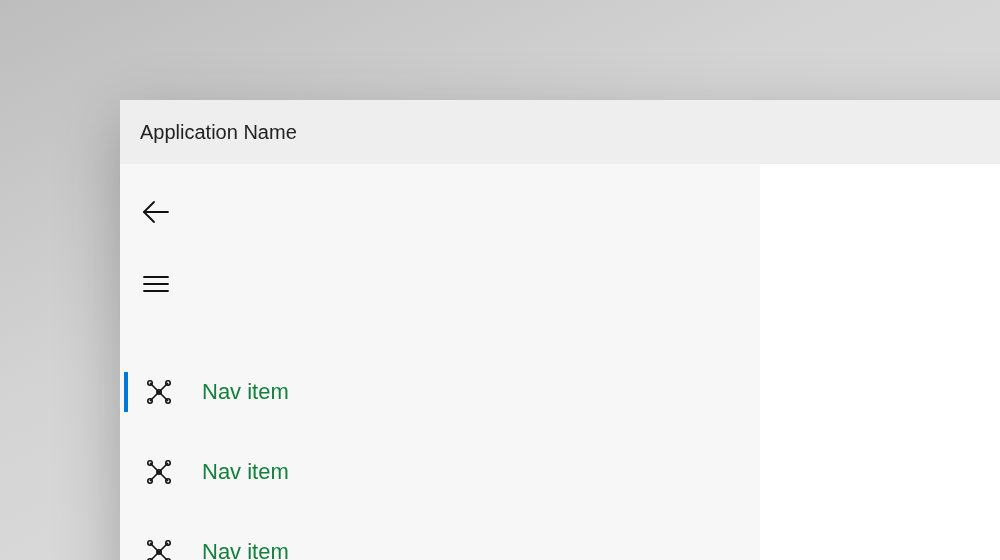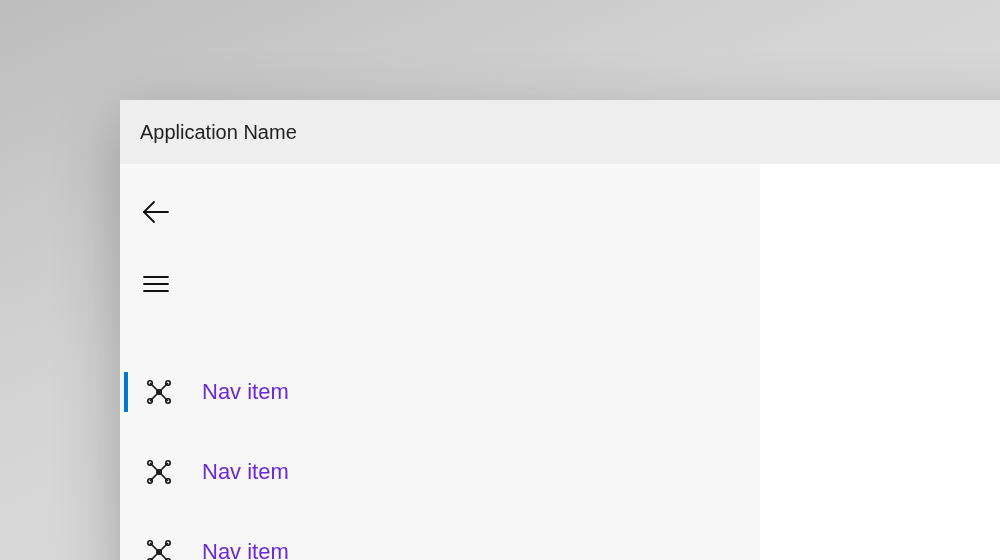--- a/index.html
+++ b/index.html
@@ -54,21 +54,21 @@
   .spacer { height: 32px; }
 
   .nav-list { display: flex; flex-direction: column; }
   .nav-item {
     position: relative;
     display: flex;
     align-items: center;
     height: 80px;
     padding-left: 24px;
     font-size: 22px;
-    color: #6d28d9;
+    color: #15803d;
   }
   .nav-item .indicator {
     position: absolute;
     left: 4px;
     top: 50%;
     transform: translateY(-50%);
     width: 4px;
     height: 40px;
     background: transparent;
   }

